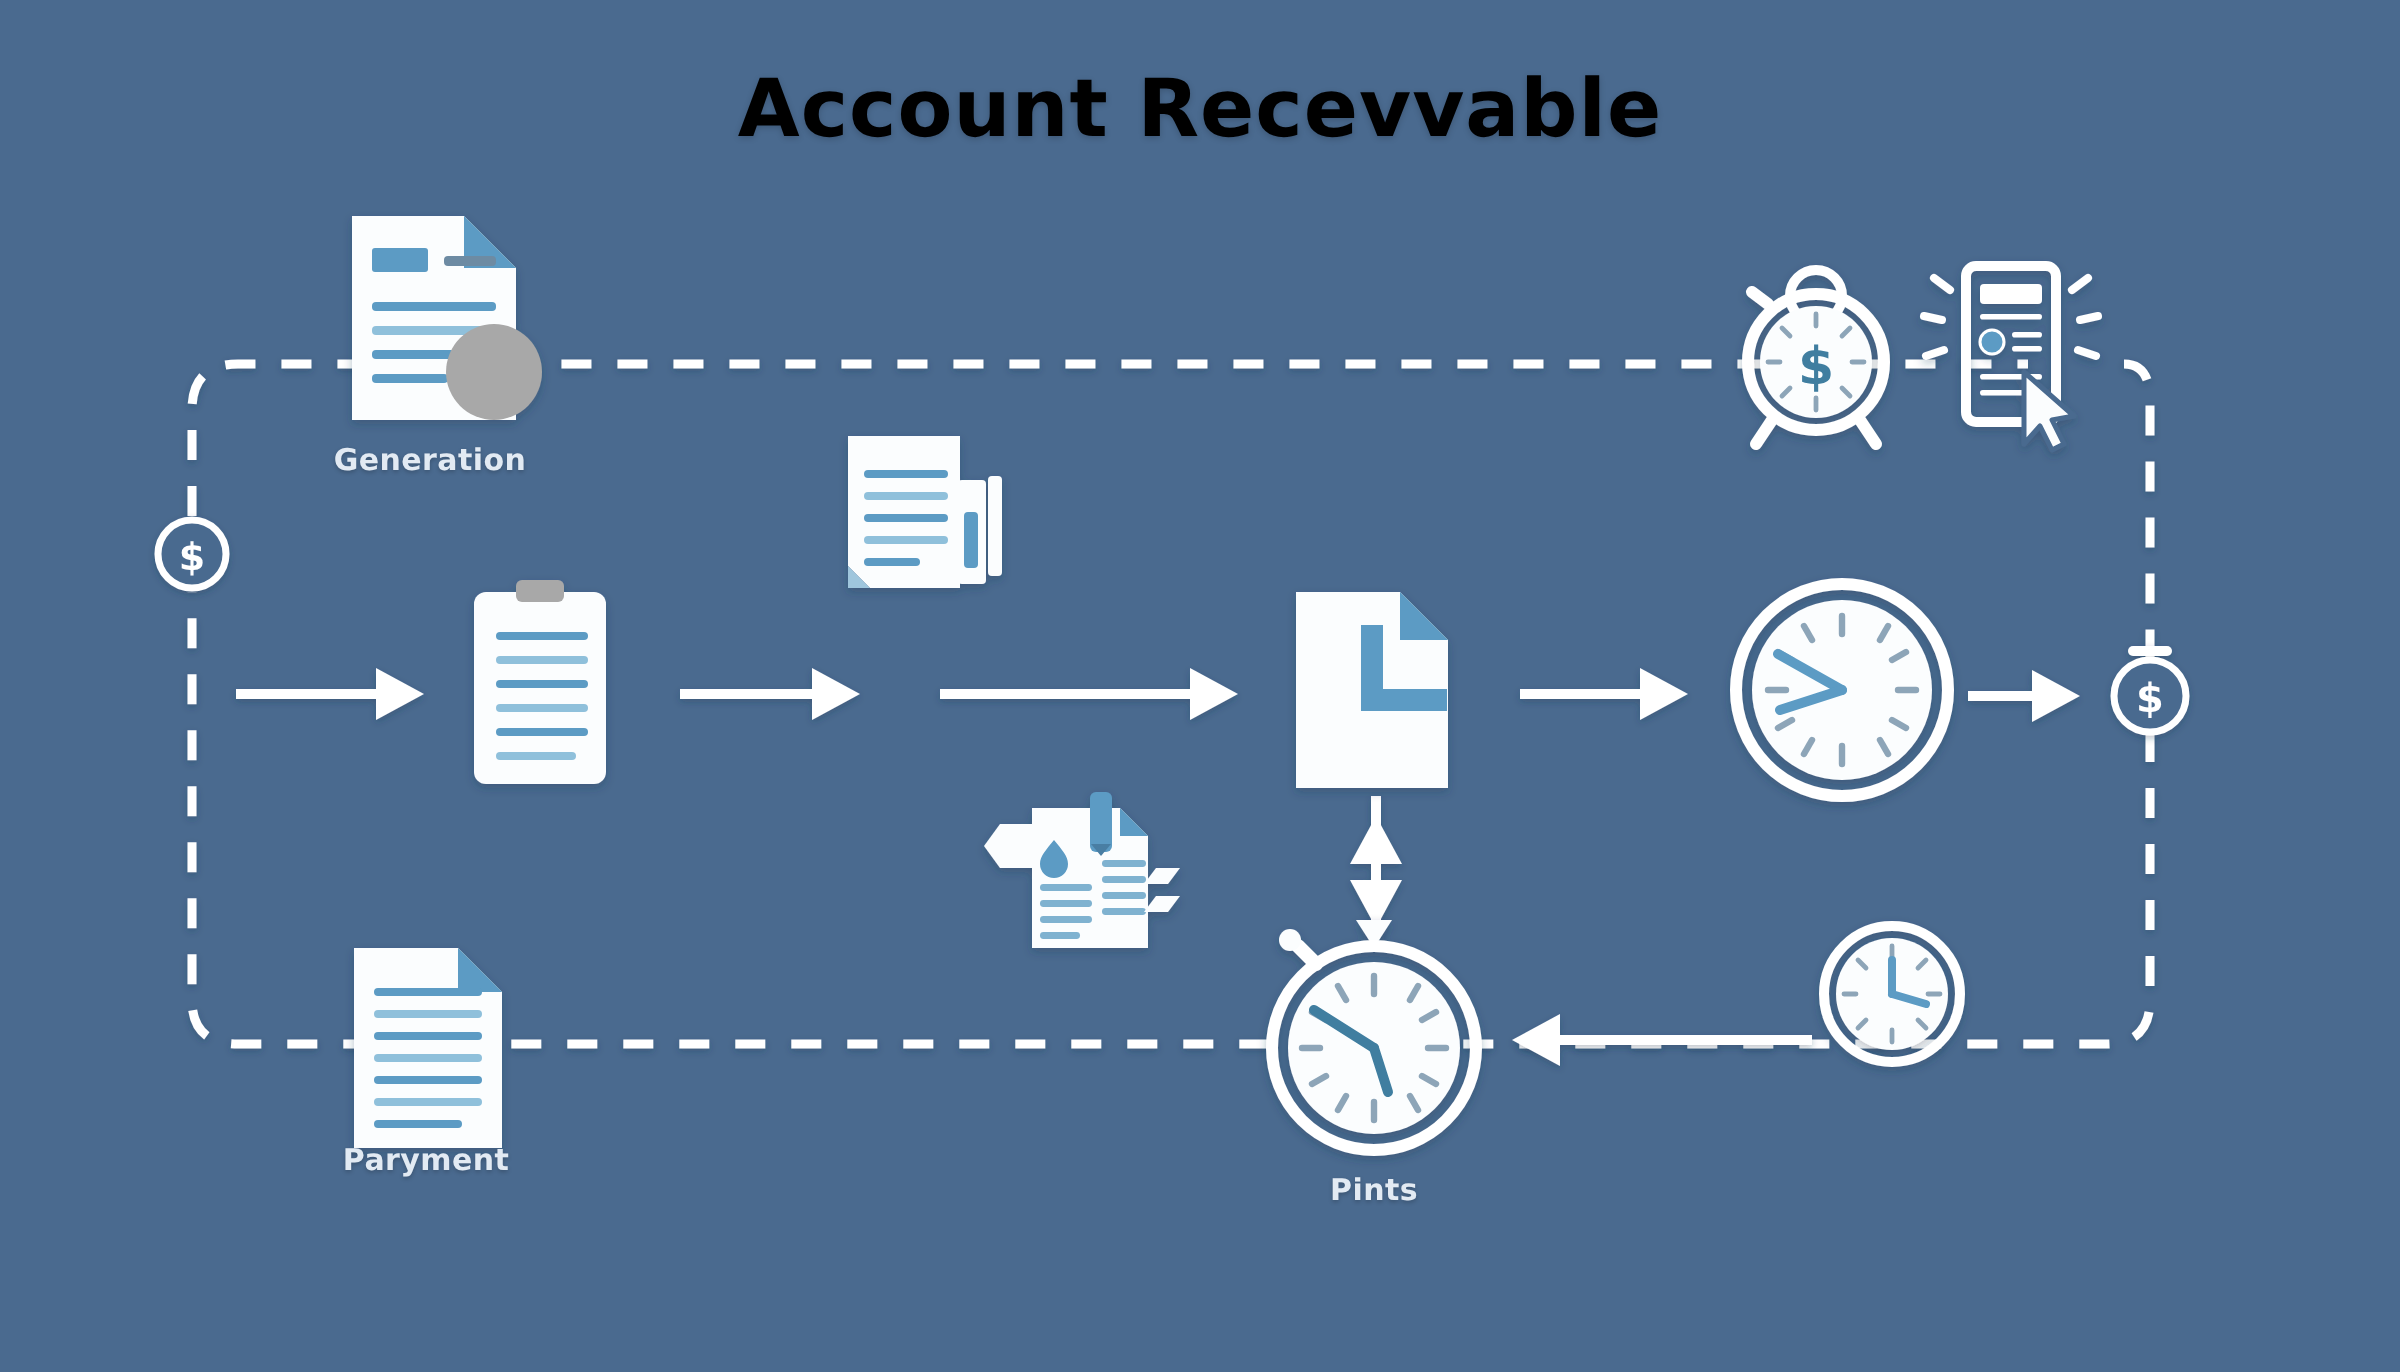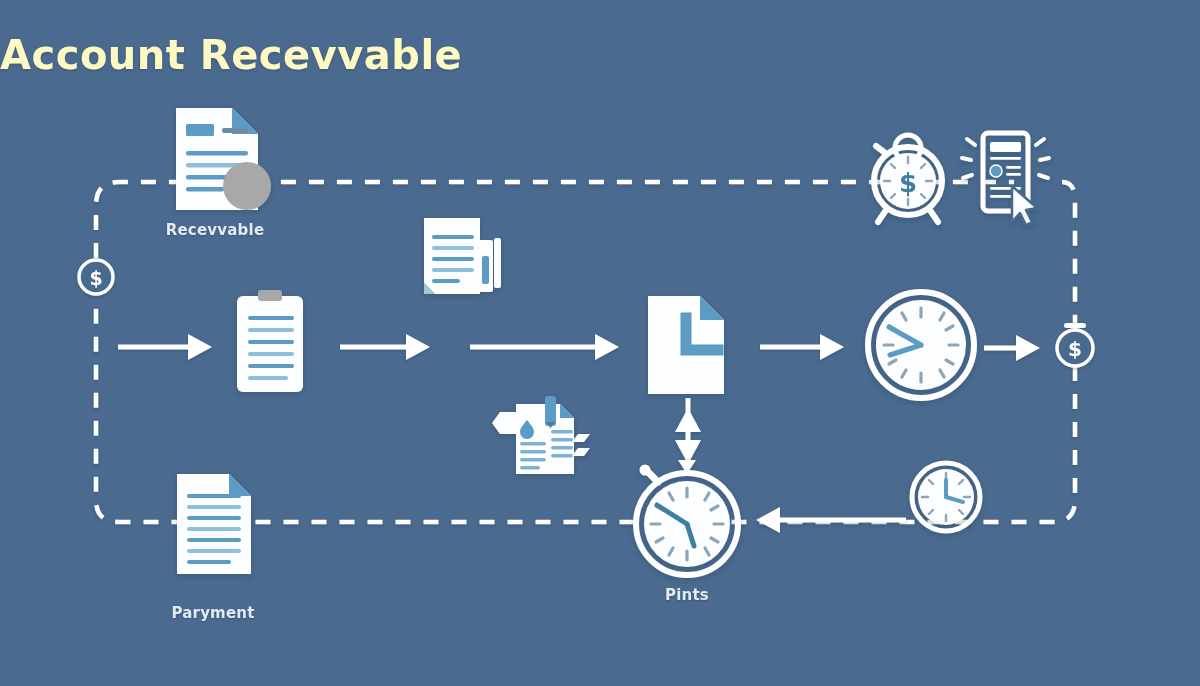--- a/index.html
+++ b/index.html
@@ -5,31 +5,31 @@
   html,body{margin:0;padding:0;}
   body{
     width:1200px;height:686px;overflow:hidden;
     background:#4a6a8f;
     font-family:"DejaVu Sans","Liberation Sans",sans-serif;
   }
   #stage{position:relative;width:1200px;height:686px;background:#4a6a8f;}
   #svgroot{position:absolute;left:0;top:0;width:1200px;height:686px;}
 
   .title{
-    position:absolute;left:0;top:32px;width:1200px;
-    color:#fef9c3;font-size:40px;font-weight:bold;letter-spacing:.5px;
+    position:absolute;left:0;top:32px;width:1200px;text-align:center;
+    color:#000000;font-size:40px;font-weight:bold;letter-spacing:.5px;
     text-shadow:0 1px 3px rgba(0,0,0,.18);
   }
   .nodelabel{
     position:absolute;color:#e2eaf3;font-size:15px;font-weight:600;
     text-align:center;white-space:nowrap;letter-spacing:.2px;
     text-shadow:0 1px 2px rgba(0,0,0,.22);
   }
   .lbl-generation{left:135px;top:221px;width:160px;}
-  .lbl-payment{left:133px;top:604px;width:160px;}
+  .lbl-payment{left:133px;top:571px;width:160px;}
   .lbl-points{left:617px;top:586px;width:140px;text-align:center;}
 </style>
 </head>
 <body>
 
 <div id="stage">
 
   <div class="title">Account Recevvable</div>
 
   <svg id="svgroot" viewBox="0 0 1200 686">
@@ -271,17 +271,17 @@
       <rect x="187" y="505" width="54" height="4" rx="2" fill="#8fc0db"></rect>
       <rect x="187" y="516" width="54" height="4" rx="2" fill="#5b9bc4"></rect>
       <rect x="187" y="527" width="54" height="4" rx="2" fill="#8fc0db"></rect>
       <rect x="187" y="538" width="54" height="4" rx="2" fill="#5b9bc4"></rect>
       <rect x="187" y="549" width="54" height="4" rx="2" fill="#8fc0db"></rect>
       <rect x="187" y="560" width="44" height="4" rx="2" fill="#5b9bc4"></rect>
     </g>
 
   </svg>
 
-  <div class="nodelabel lbl-generation">Recevvable</div>
+  <div class="nodelabel lbl-generation">Generation</div>
   <div class="nodelabel lbl-payment">Paryment</div>
   <div class="nodelabel lbl-points">Pints</div>
 
 </div>
 
 </body></html>

